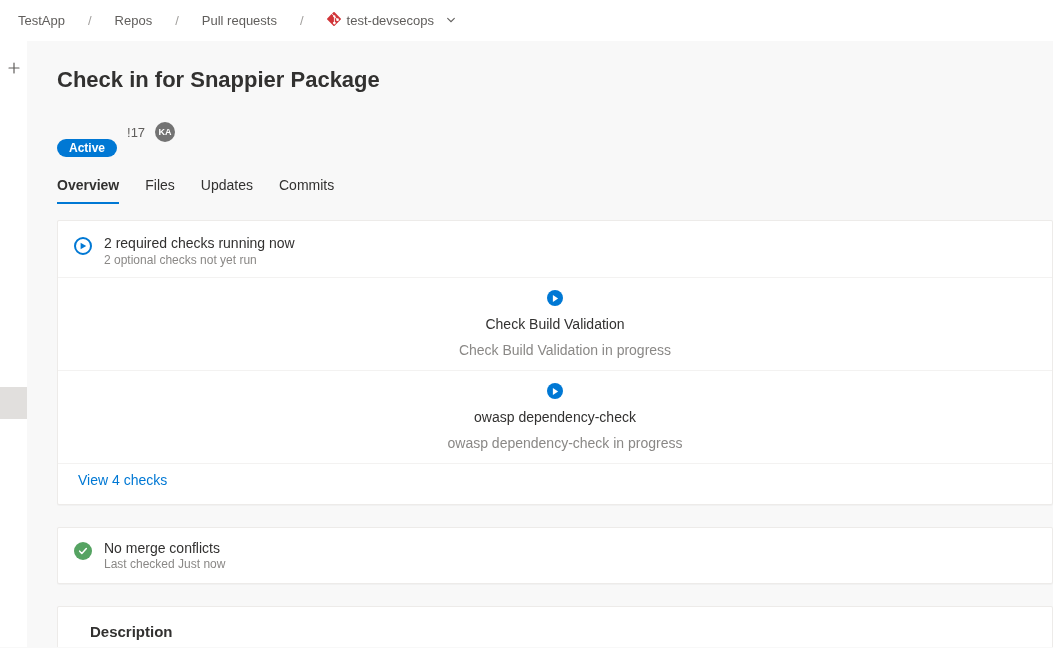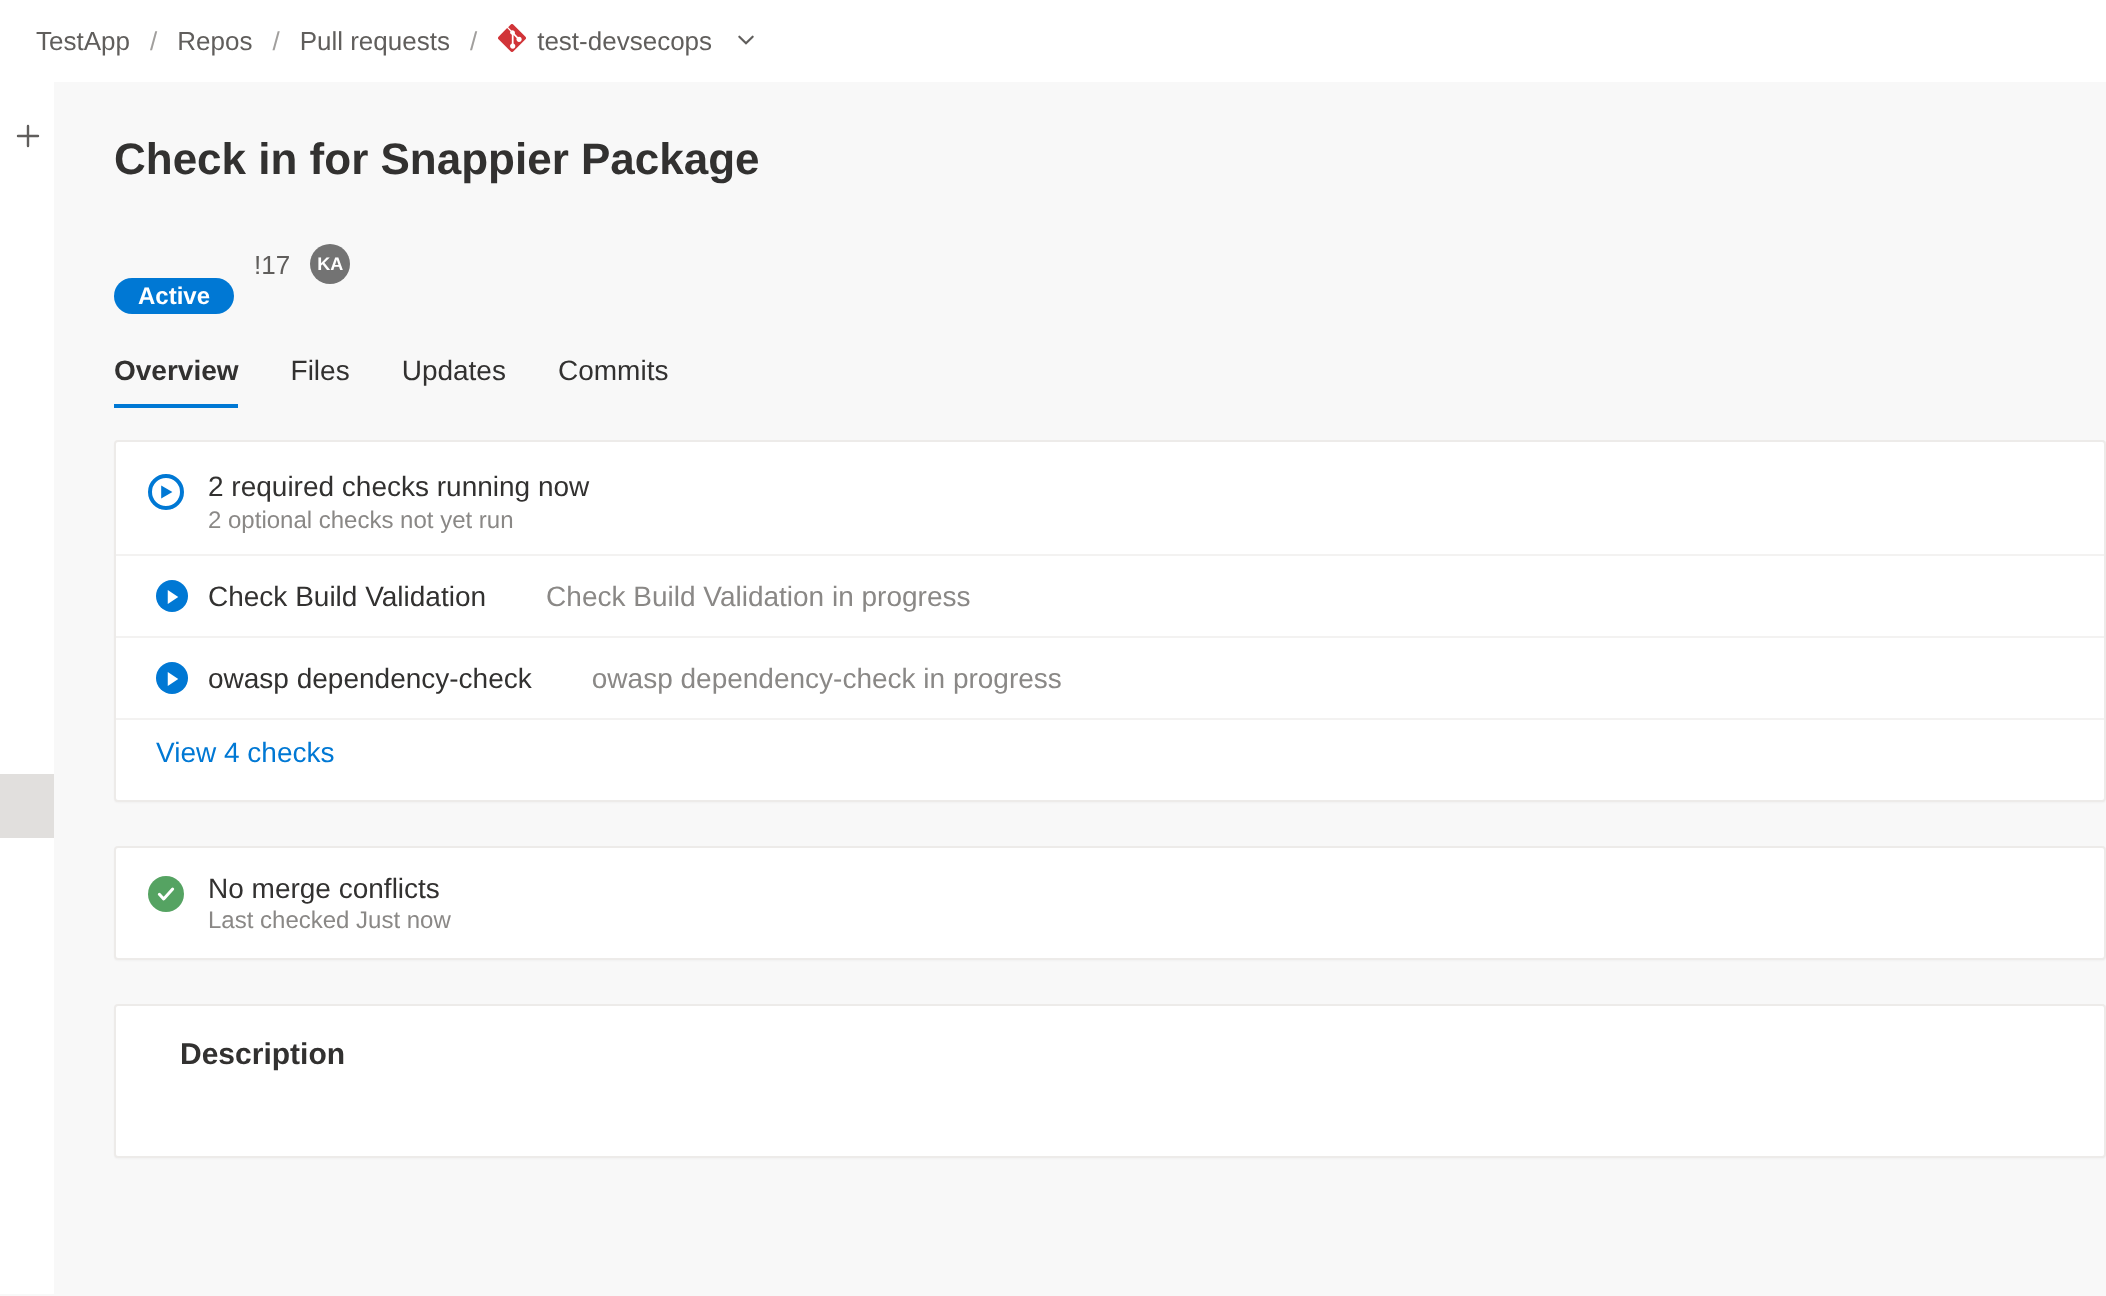--- a/index.html
+++ b/index.html
@@ -14,20 +14,21 @@
     }
     
     
     .breadcrumb {
       display: flex;
       align-items: center;
       padding: 12px 18px;
       background: #fff;
       font-size: 13px;
       color: #605e5c;
+      gap: 13px;
     }
     .breadcrumb .crumb {
       color: #605e5c;
       cursor: pointer;
     }
     .breadcrumb .sep {
       margin: 0 10px;
       color: #a19f9d;
     }
     .breadcrumb .repo-chip {
@@ -181,20 +182,21 @@
     .running-icon svg { width: 8px; height: 8px; }
     .checks-title { font-size: 14px; color: #323130; }
     .checks-sub { font-size: 12px; color: #8a8886; margin-top: 2px; }
 
     .check-row {
       display: flex;
       align-items: center;
       gap: 10px;
       padding: 12px 20px;
       border-top: 1px solid #f3f2f1;
+      flex-direction: column;
     }
     .play-icon {
       width: 16px; height: 16px;
       border-radius: 50%;
       background: #0078d4;
       display:flex;align-items:center;justify-content:center;
       flex-shrink:0;
     }
     .play-icon svg { width: 7px; height: 7px; fill: #fff; margin-left:1px; }
     .check-name { font-size: 14px; color: #323130; }

